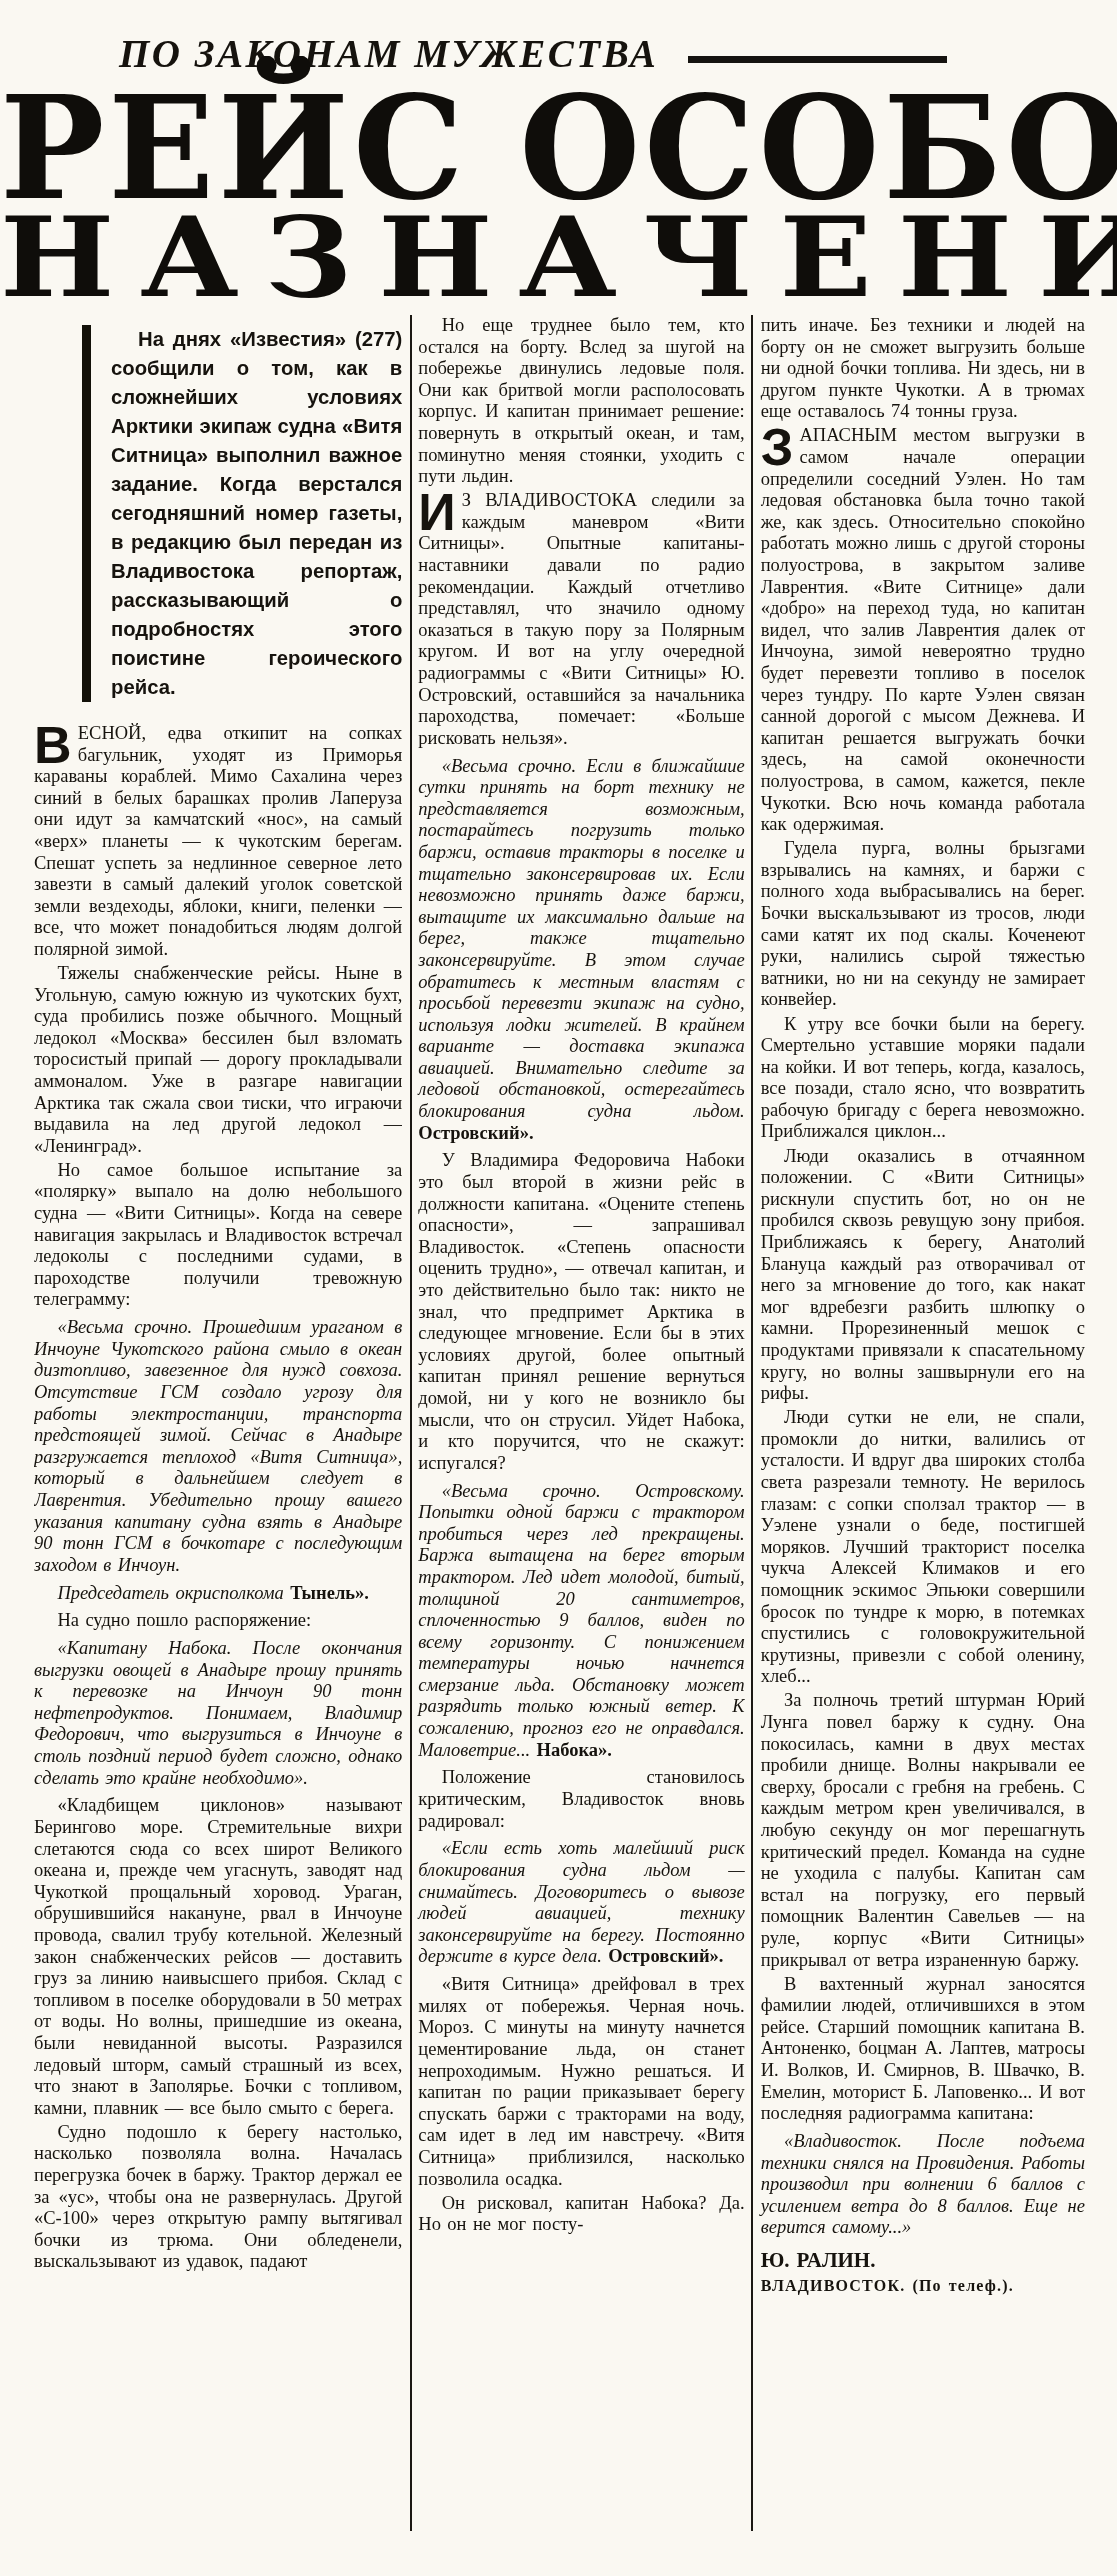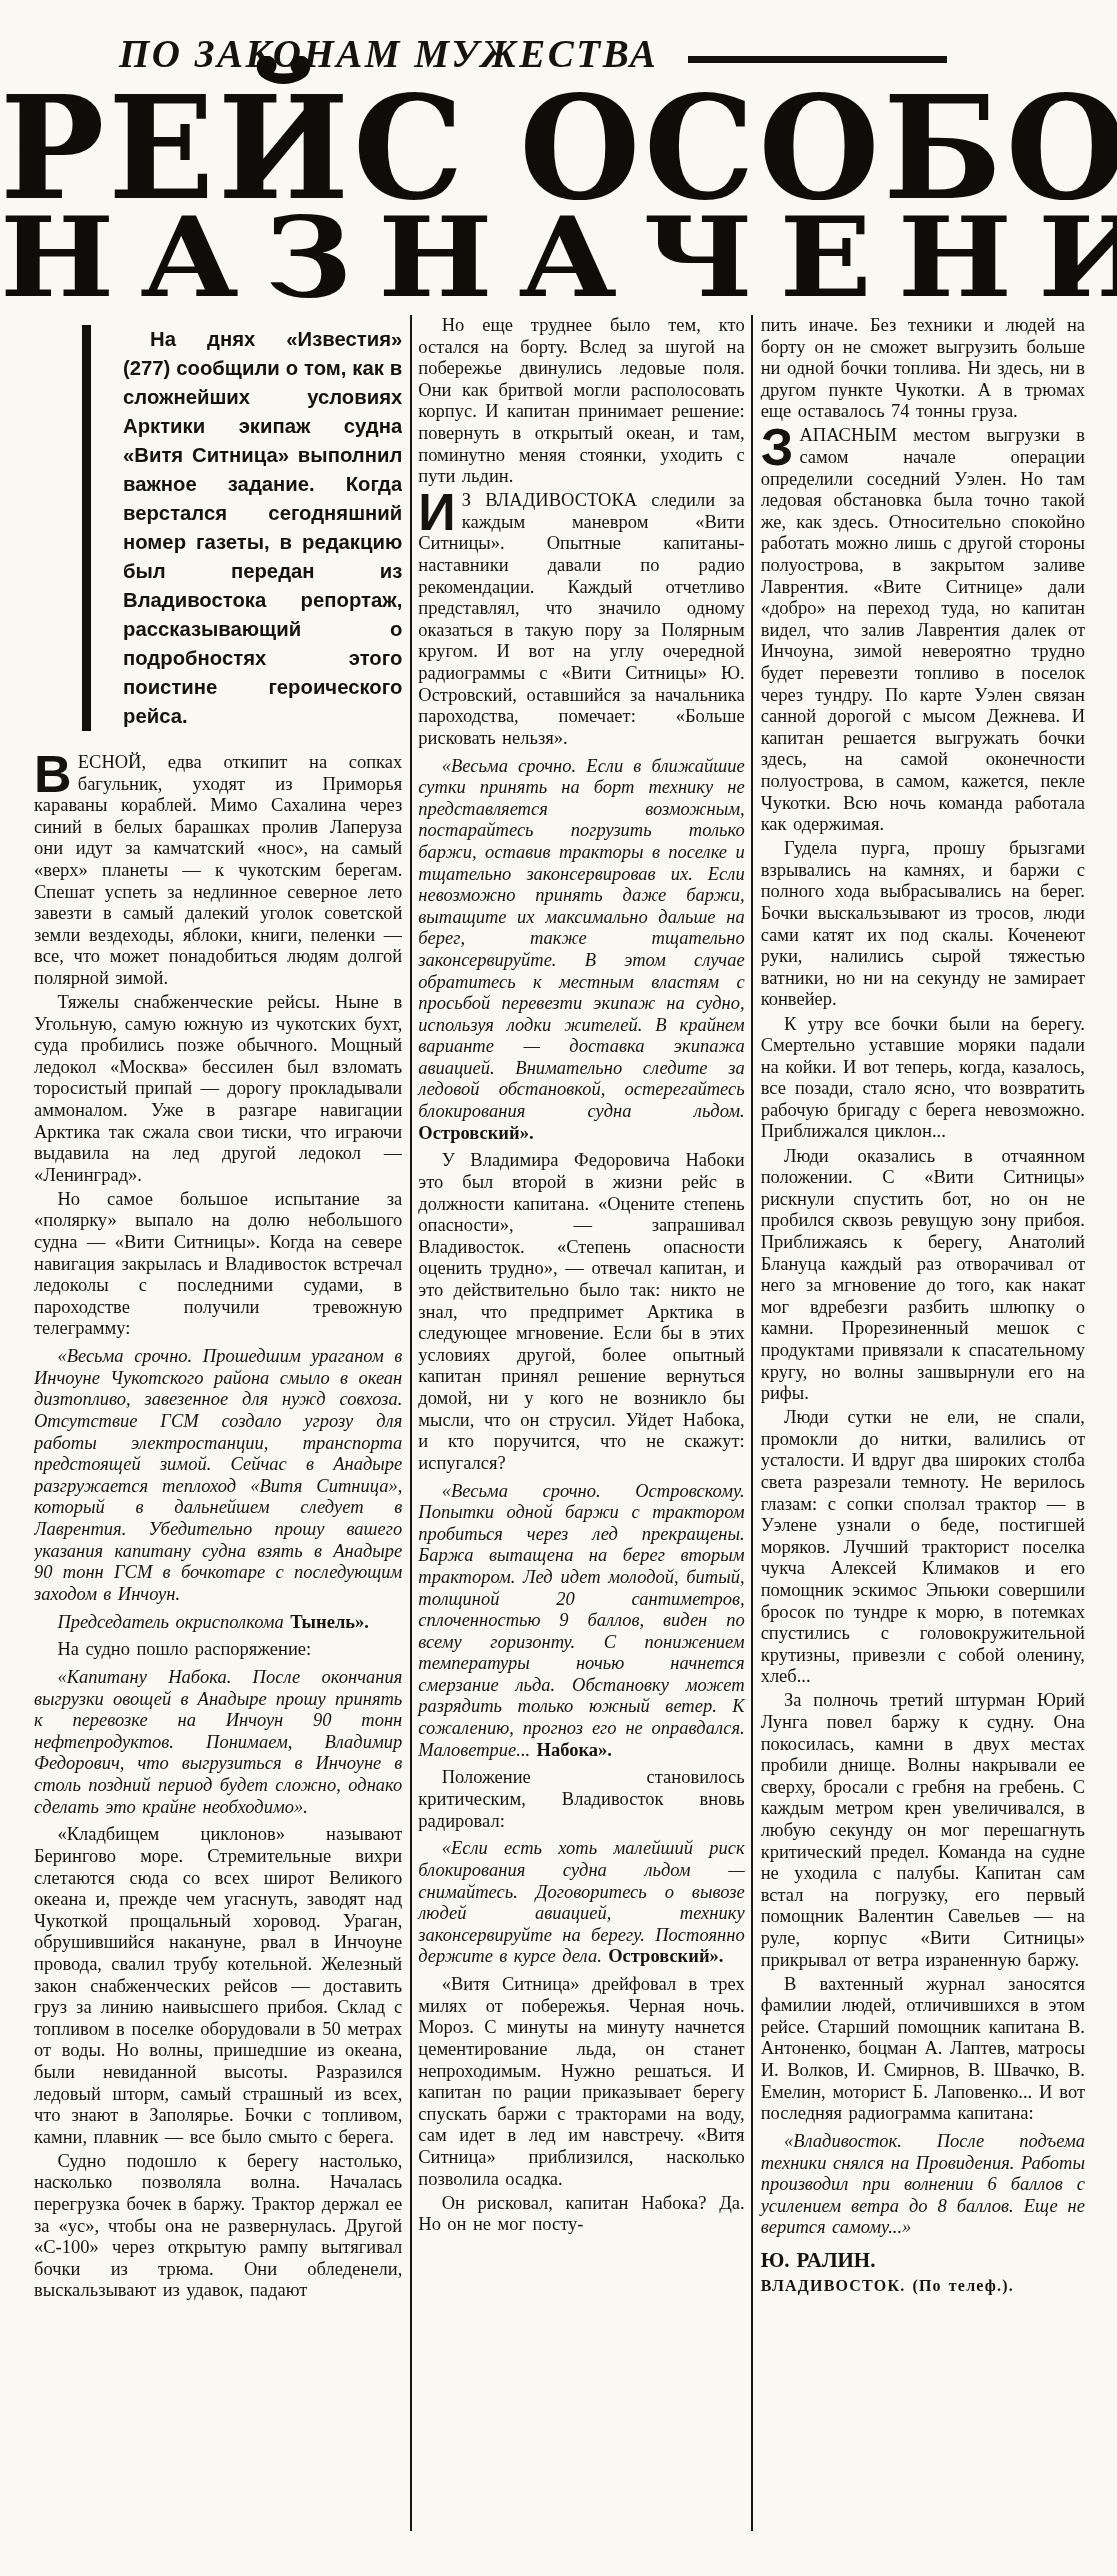--- a/index.html
+++ b/index.html
@@ -33,21 +33,21 @@
   .col.c1{width:369px;}
   .col.c2{width:327px;padding:0 0 0 16px;}
   .col.c3{width:325px;padding:0 0 0 16px;}
   .vrule{position:absolute;top:315px;width:1.8px;height:2216px;background:#1b1813;}
   .vrule.r1{left:410px;}
   .vrule.r2{left:751px;}
   
   .intro{
     margin:10px 0 21px 48px;
     border-left:9.2px solid #131109;
-    padding-left:32px;
+    padding-left:20px;
     font-family:"Liberation Sans",sans-serif;
     font-weight:bold;
     font-size:20.3px;line-height:29px;
     text-align:justify;text-indent:27px;
   }
   
   .para{
     margin:0 0 2.5px 0;
     font-size:18.5px;line-height:21.6px;
     text-align:justify;text-indent:23.4px;
@@ -101,21 +101,21 @@
         <p class="para normal"><span>У Владимира Федоровича Набоки это был второй в жизни рейс в должности капитана. «Оцените степень опасности», — запрашивал Владивосток. «Степень опасности оценить трудно», — отвечал капитан, и это действительно было так: никто не знал, что предпримет Арктика в следующее мгновение. Если бы в этих условиях другой, более опытный капитан принял решение вернуться домой, ни у кого не возникло бы мысли, что он струсил. Уйдет Набока, и кто поручится, что не скажут: испугался?</span></p>
         <p class="para telegram"><span>«Весьма срочно. Островскому. Попытки одной баржи с трактором пробиться через лед прекращены. Баржа вытащена на берег вторым трактором. Лед идет молодой, битый, толщиной 20 сантиметров, сплоченностью 9 баллов, виден по всему горизонту. С понижением температуры ночью начнется смерзание льда. Обстановку может разрядить только южный ветер. К сожалению, прогноз его не оправдался. Маловетрие... </span><span class="b">Набока».</span></p>
         <p class="para normal"><span>Положение становилось критическим, Владивосток вновь радировал:</span></p>
         <p class="para telegram"><span>«Если есть хоть малейший риск блокирования судна льдом — снимайтесь. Договоритесь о вывозе людей авиацией, технику законсервируйте на берегу. Постоянно держите в курсе дела. </span><span class="b">Островский».</span></p>
         <p class="para normal"><span>«Витя Ситница» дрейфовал в трех милях от побережья. Черная ночь. Мороз. С минуты на минуту начнется цементирование льда, он станет непроходимым. Нужно решаться. И капитан по рации приказывает берегу спускать баржи с тракторами на воду, сам идет в лед им навстречу. «Витя Ситница» приблизился, насколько позволила осадка.</span></p>
         <p class="para normal"><span>Он рисковал, капитан Набока? Да. Но он не мог посту-</span></p>
       </div>
     <div class="col c3">
         <p class="para normal" style="text-indent: 0px;"><span>пить иначе. Без техники и людей на борту он не сможет выгрузить больше ни одной бочки топлива. Ни здесь, ни в другом пункте Чукотки. А в трюмах еще оставалось 74 тонны груза.</span></p>
         <p class="para normal" style="text-indent: 0px;"><span class="dropcap">З</span><span>АПАСНЫМ местом выгрузки в самом начале операции определили соседний Уэлен. Но там ледовая обстановка была точно такой же, как здесь. Относительно спокойно работать можно лишь с другой стороны полуострова, в закрытом заливе Лаврентия. «Вите Ситнице» дали «добро» на переход туда, но капитан видел, что залив Лаврентия далек от Инчоуна, зимой невероятно трудно будет перевезти топливо в поселок через тундру. По карте Уэлен связан санной дорогой с мысом Дежнева. И капитан решается выгружать бочки здесь, на самой оконечности полуострова, в самом, кажется, пекле Чукотки. Всю ночь команда работала как одержимая.</span></p>
-        <p class="para normal"><span>Гудела пурга, прошу брызгами взрывались на камнях, и баржи с полного хода выбрасывались на берег. Бочки выскальзывают из тросов, люди сами катят их под скалы. Коченеют руки, налились сырой тяжестью ватники, но ни на секунду не замирает конвейер.</span></p>
+        <p class="para normal"><span>Гудела пурга, волны брызгами взрывались на камнях, и баржи с полного хода выбрасывались на берег. Бочки выскальзывают из тросов, люди сами катят их под скалы. Коченеют руки, налились сырой тяжестью ватники, но ни на секунду не замирает конвейер.</span></p>
         <p class="para normal"><span>К утру все бочки были на берегу. Смертельно уставшие моряки падали на койки. И вот теперь, когда, казалось, все позади, стало ясно, что возвратить рабочую бригаду с берега невозможно. Приближался циклон...</span></p>
         <p class="para normal"><span>Люди оказались в отчаянном положении. С «Вити Ситницы» рискнули спустить бот, но он не пробился сквозь ревущую зону прибоя. Приближаясь к берегу, Анатолий Блануца каждый раз отворачивал от него за мгновение до того, как накат мог вдребезги разбить шлюпку о камни. Прорезиненный мешок с продуктами привязали к спасательному кругу, но волны зашвырнули его на рифы.</span></p>
         <p class="para normal"><span>Люди сутки не ели, не спали, промокли до нитки, валились от усталости. И вдруг два широких столба света разрезали темноту. Не верилось глазам: с сопки сползал трактор — в Уэлене узнали о беде, постигшей моряков. Лучший тракторист поселка чукча Алексей Климаков и его помощник эскимос Эпьюки совершили бросок по тундре к морю, в потемках спустились с головокружительной крутизны, привезли с собой оленину, хлеб...</span></p>
         <p class="para normal"><span>За полночь третий штурман Юрий Лунга повел баржу к судну. Она покосилась, камни в двух местах пробили днище. Волны накрывали ее сверху, бросали с гребня на гребень. С каждым метром крен увеличивался, в любую секунду он мог перешагнуть критический предел. Команда на судне не уходила с палубы. Капитан сам встал на погрузку, его первый помощник Валентин Савельев — на руле, корпус «Вити Ситницы» прикрывал от ветра израненную баржу.</span></p>
         <p class="para normal"><span>В вахтенный журнал заносятся фамилии людей, отличившихся в этом рейсе. Старший помощник капитана В. Антоненко, боцман А. Лаптев, матросы И. Волков, И. Смирнов, В. Швачко, В. Емелин, моторист Б. Лаповенко... И вот последняя радиограмма капитана:</span></p>
         <p class="para telegram"><span>«Владивосток. После подъема техники снялся на Провидения. Работы производил при волнении 6 баллов с усилением ветра до 8 баллов. Еще не верится самому...»</span></p>
         <p class="para sig"><span>Ю. РАЛИН.</span></p>
         <p class="para dateline"><span>ВЛАДИВОСТОК. (По телеф.).</span></p>
       </div>
   </div>

